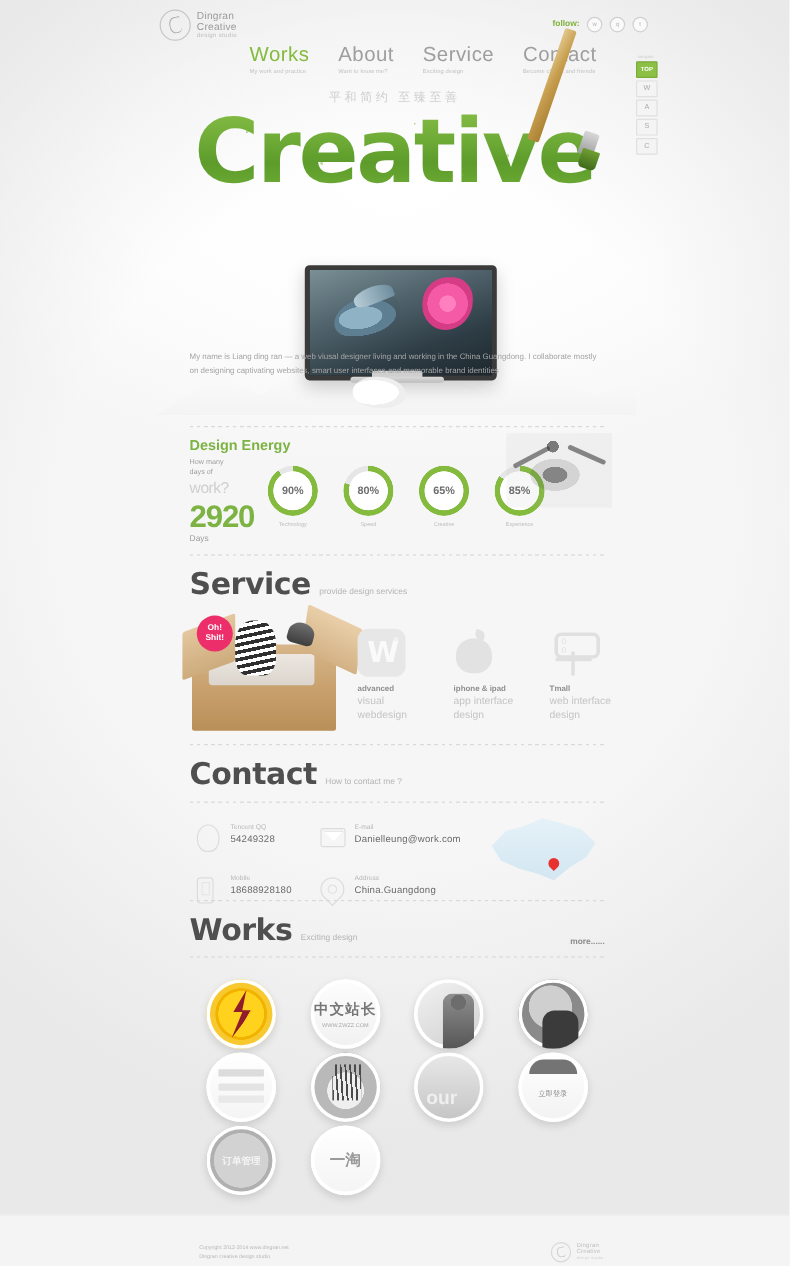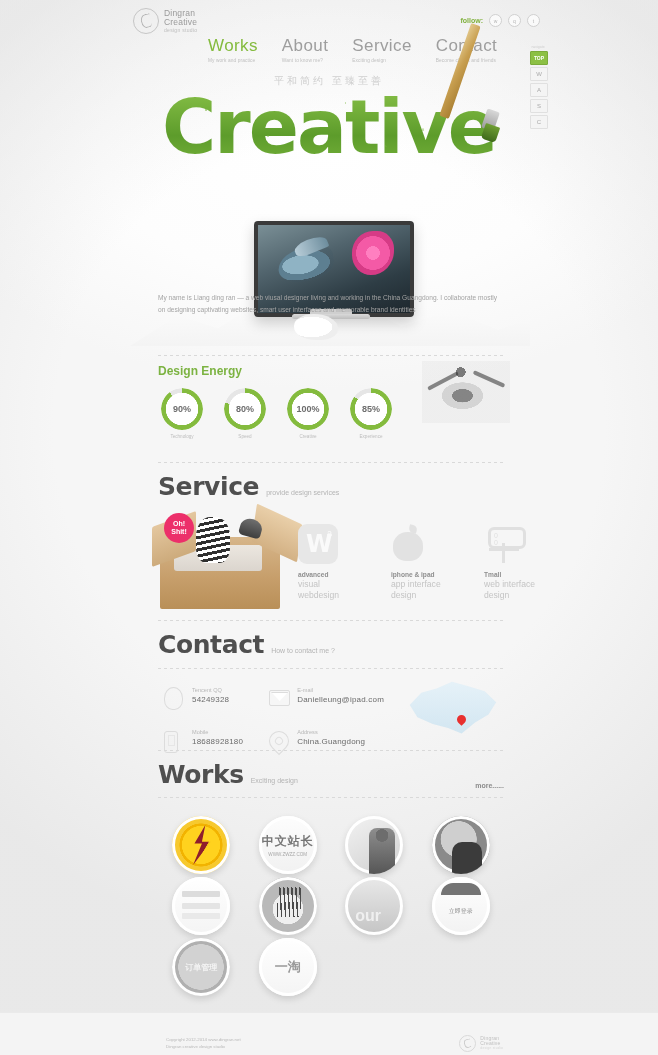--- a/index.html
+++ b/index.html
@@ -183,21 +183,21 @@
   .box-inner{position:absolute;left:14px;top:8px;width:88px;height:26px;background:linear-gradient(#f0f0f0,#dedede);border-radius:3px;opacity:.85;}
   .zebra{position:absolute;left:38px;top:6px;width:34px;height:46px;
     background:repeating-linear-gradient(-12deg,#2f2f2f 0 3px,#ffffff 3px 6px);
     border-radius:42% 42% 32% 32%;}
   .lamp{position:absolute;left:82px;top:8px;width:22px;height:18px;background:linear-gradient(#6f6f6f,#3e3e3e);border-radius:50% 50% 22% 22%;transform:rotate(16deg);}
   .bubble{
     position:absolute;left:6px;top:2px;width:30px;height:30px;border-radius:50%;
     background:#ec2f6a;color:#fff;font-size:7px;font-weight:bold;line-height:1.1;
     display:flex;flex-direction:column;align-items:center;justify-content:center;
   }
-  .svc-items{position:absolute;left:140px;top:6px;display:flex;gap:27px;}
+  .svc-items{position:absolute;left:140px;top:6px;display:flex;gap:14px;}
   .svc-item{width:66px;}
   .svc-ico{height:54px;display:flex;align-items:center;justify-content:flex-start;}
   .ico-w{width:40px;height:40px;border-radius:9px;background:#e7e7e7;position:relative;}
   .ico-w:before{content:"W";position:absolute;left:8px;top:6px;font-size:24px;color:#fafafa;font-weight:bold;font-family:"DejaVu Sans",sans-serif;}
   .ico-w:after{content:"a";position:absolute;right:6px;top:4px;font-size:9px;color:#fafafa;}
   .ico-apple{width:34px;height:40px;position:relative;}
   .ico-apple:before{content:"";position:absolute;left:2px;top:8px;width:30px;height:29px;background:#e2e2e2;border-radius:48% 48% 44% 44%;}
   .ico-apple:after{content:"";position:absolute;left:18px;top:1px;width:8px;height:8px;background:#e2e2e2;border-radius:0 60% 0 60%;transform:rotate(14deg);}
   .ico-tmall{width:40px;height:42px;position:relative;}
   .ico-tmall:before{content:"";position:absolute;left:4px;top:4px;width:32px;height:16px;border:3px solid #e0e0e0;border-radius:6px;}
@@ -359,36 +359,43 @@
     </div>
 
     <div class="sec intro">
       <div class="intro-p">My name is Liang ding ran — a web viusal designer living and working in the China Guangdong. I collaborate mostly on designing captivating websites, smart user interfaces and memorable brand identities</div>
     </div>
 
     <div class="sec energy">
       <div class="dash"></div>
       <div class="energy-h" style="margin-top:8px">Design Energy</div>
       <div class="energy-row">
+        <div class="days">
+          <div class="days-s">How many</div>
+          <div class="days-s">days of</div>
+          <div class="days-w">work?</div>
+          <div class="days-n">2920</div>
+          <div class="days-u">Days</div>
+        </div>
         <div class="rings">
           <div class="ring-wrap">
             <div class="ring" style="--p:324deg">
               <span>90%</span>
             </div>
             <div class="ring-l">Technology</div>
           </div>
           <div class="ring-wrap">
             <div class="ring" style="--p:288deg">
               <span>80%</span>
             </div>
             <div class="ring-l">Speed</div>
           </div>
           <div class="ring-wrap">
             <div class="ring" style="--p:360deg">
-              <span>100%</span>
+              <span>65%</span>
             </div>
             <div class="ring-l">Creative</div>
           </div>
           <div class="ring-wrap">
             <div class="ring" style="--p:306deg">
               <span>85%</span>
             </div>
             <div class="ring-l">Experience</div>
           </div>
         </div>
@@ -467,21 +474,21 @@
               <div class="ct-lbl">Tencent QQ</div>
               <div class="ct-val">54249328</div>
             </div>
           </div>
           <div class="ct-cell">
             <div class="ct-ico">
                 <div class="ic-mail"></div>
               </div>
             <div>
               <div class="ct-lbl">E-mail</div>
-              <div class="ct-val">Danielleung@ipad.com</div>
+              <div class="ct-val">Danielleung@work.com</div>
             </div>
           </div>
           <div class="ct-cell">
             <div class="ct-ico">
                 <div class="ic-phone"></div>
               </div>
             <div>
               <div class="ct-lbl">Mobile</div>
               <div class="ct-val">18688928180</div>
             </div>

